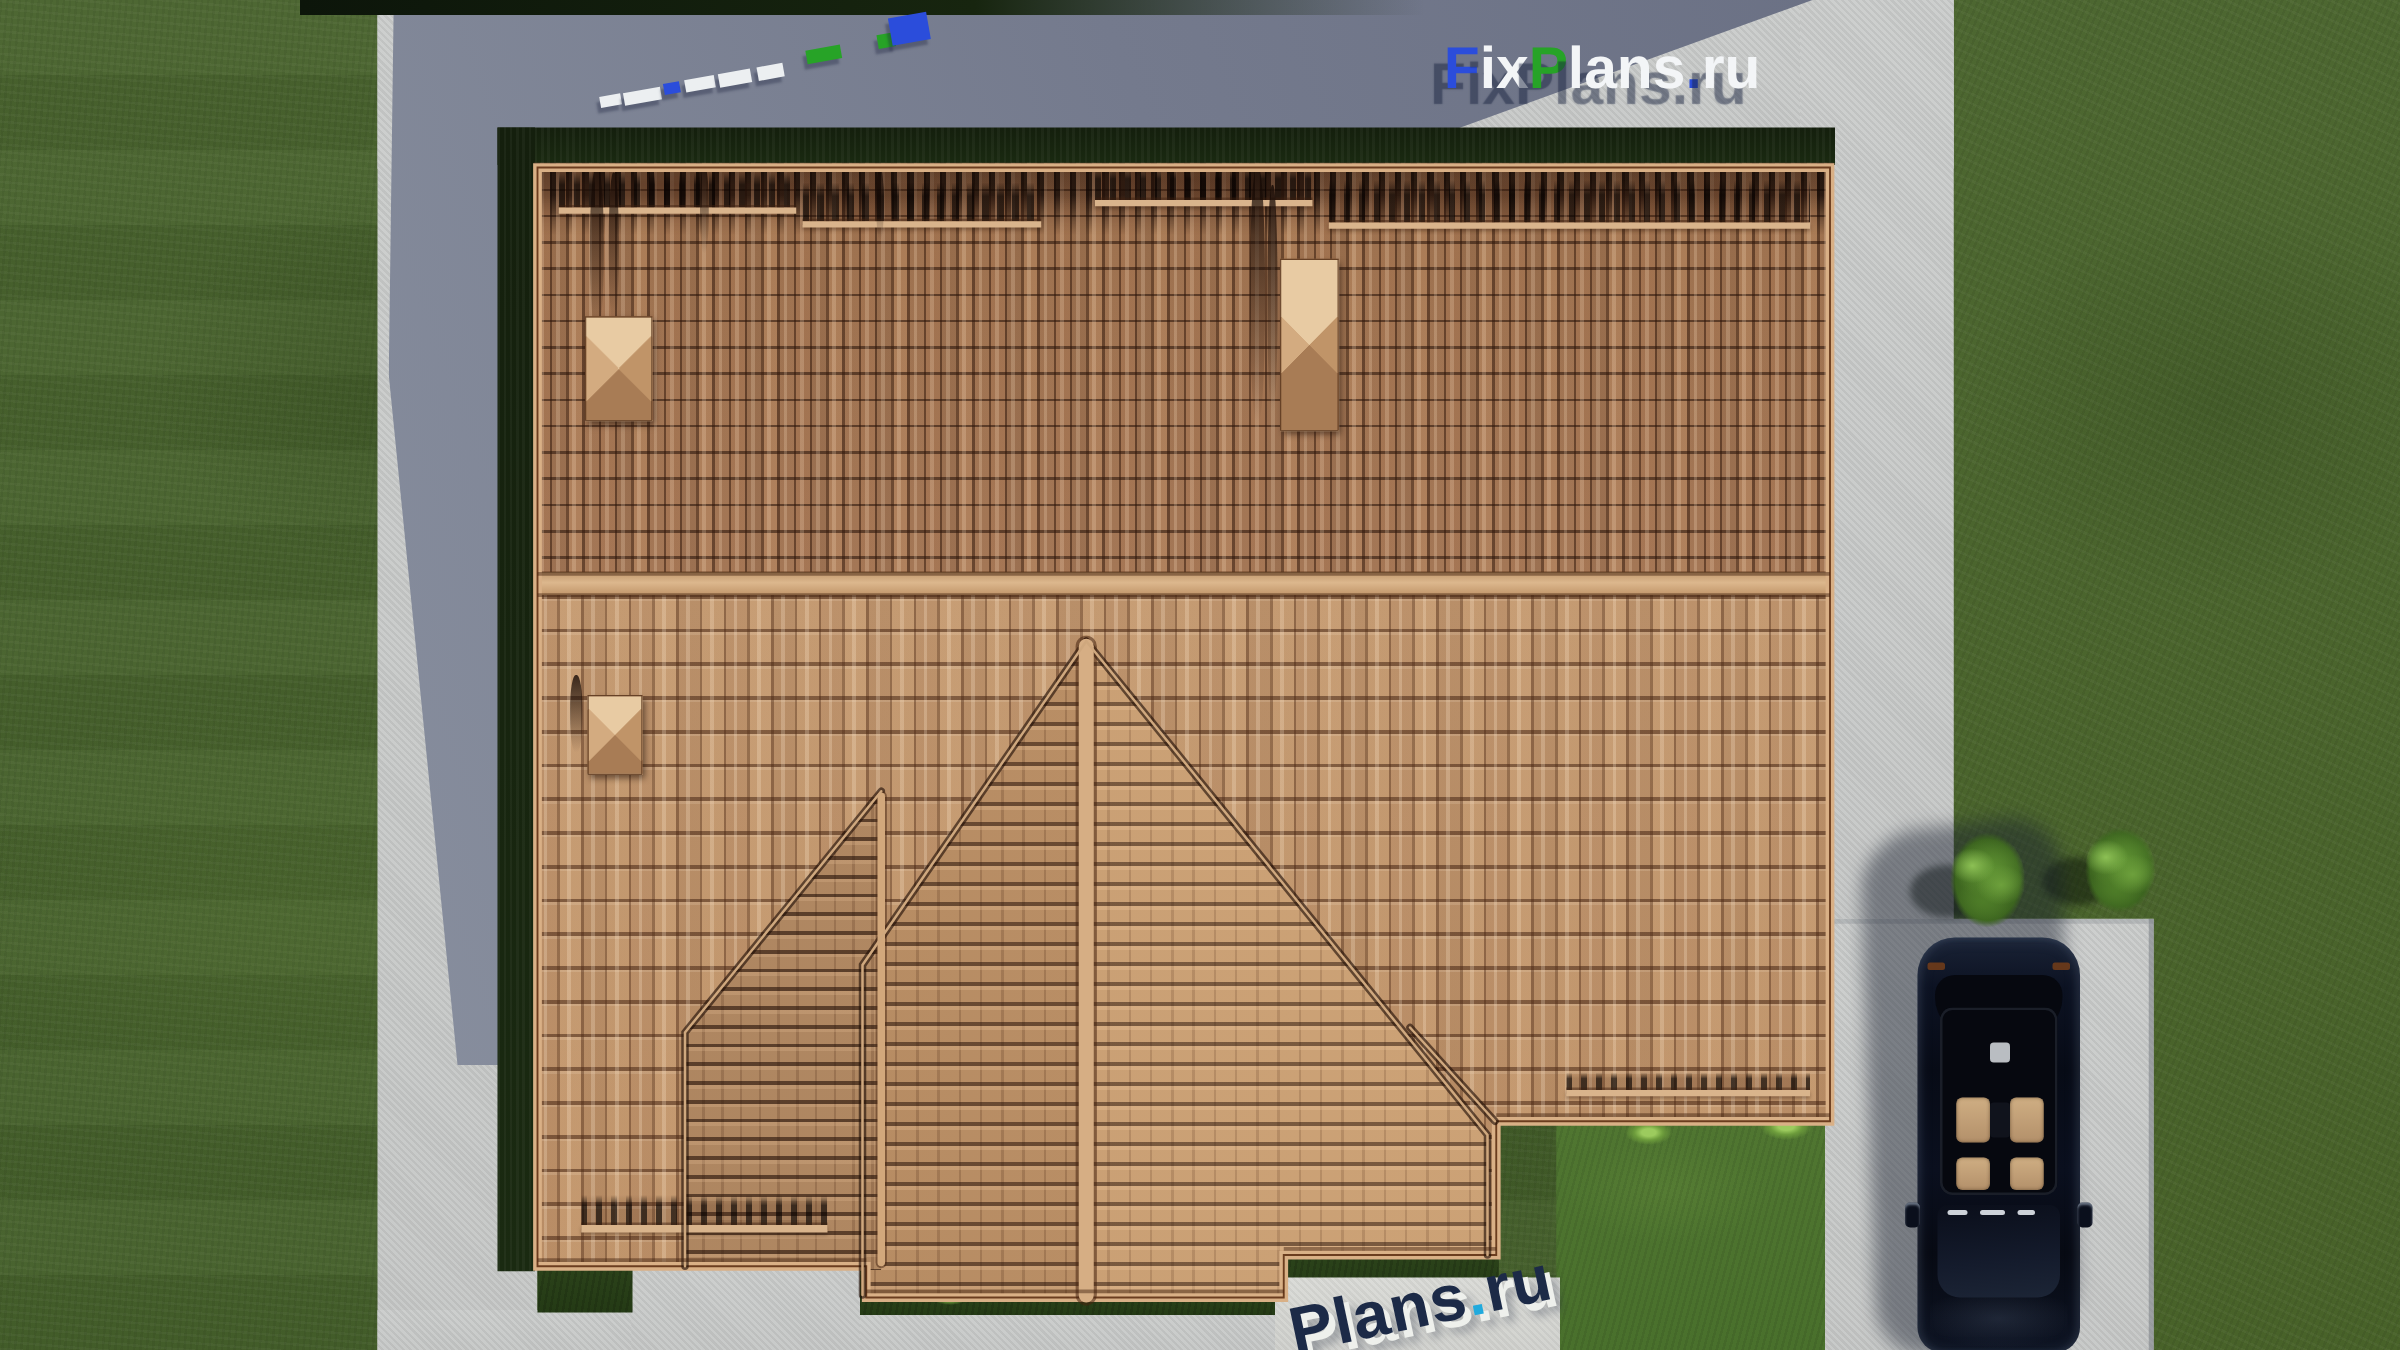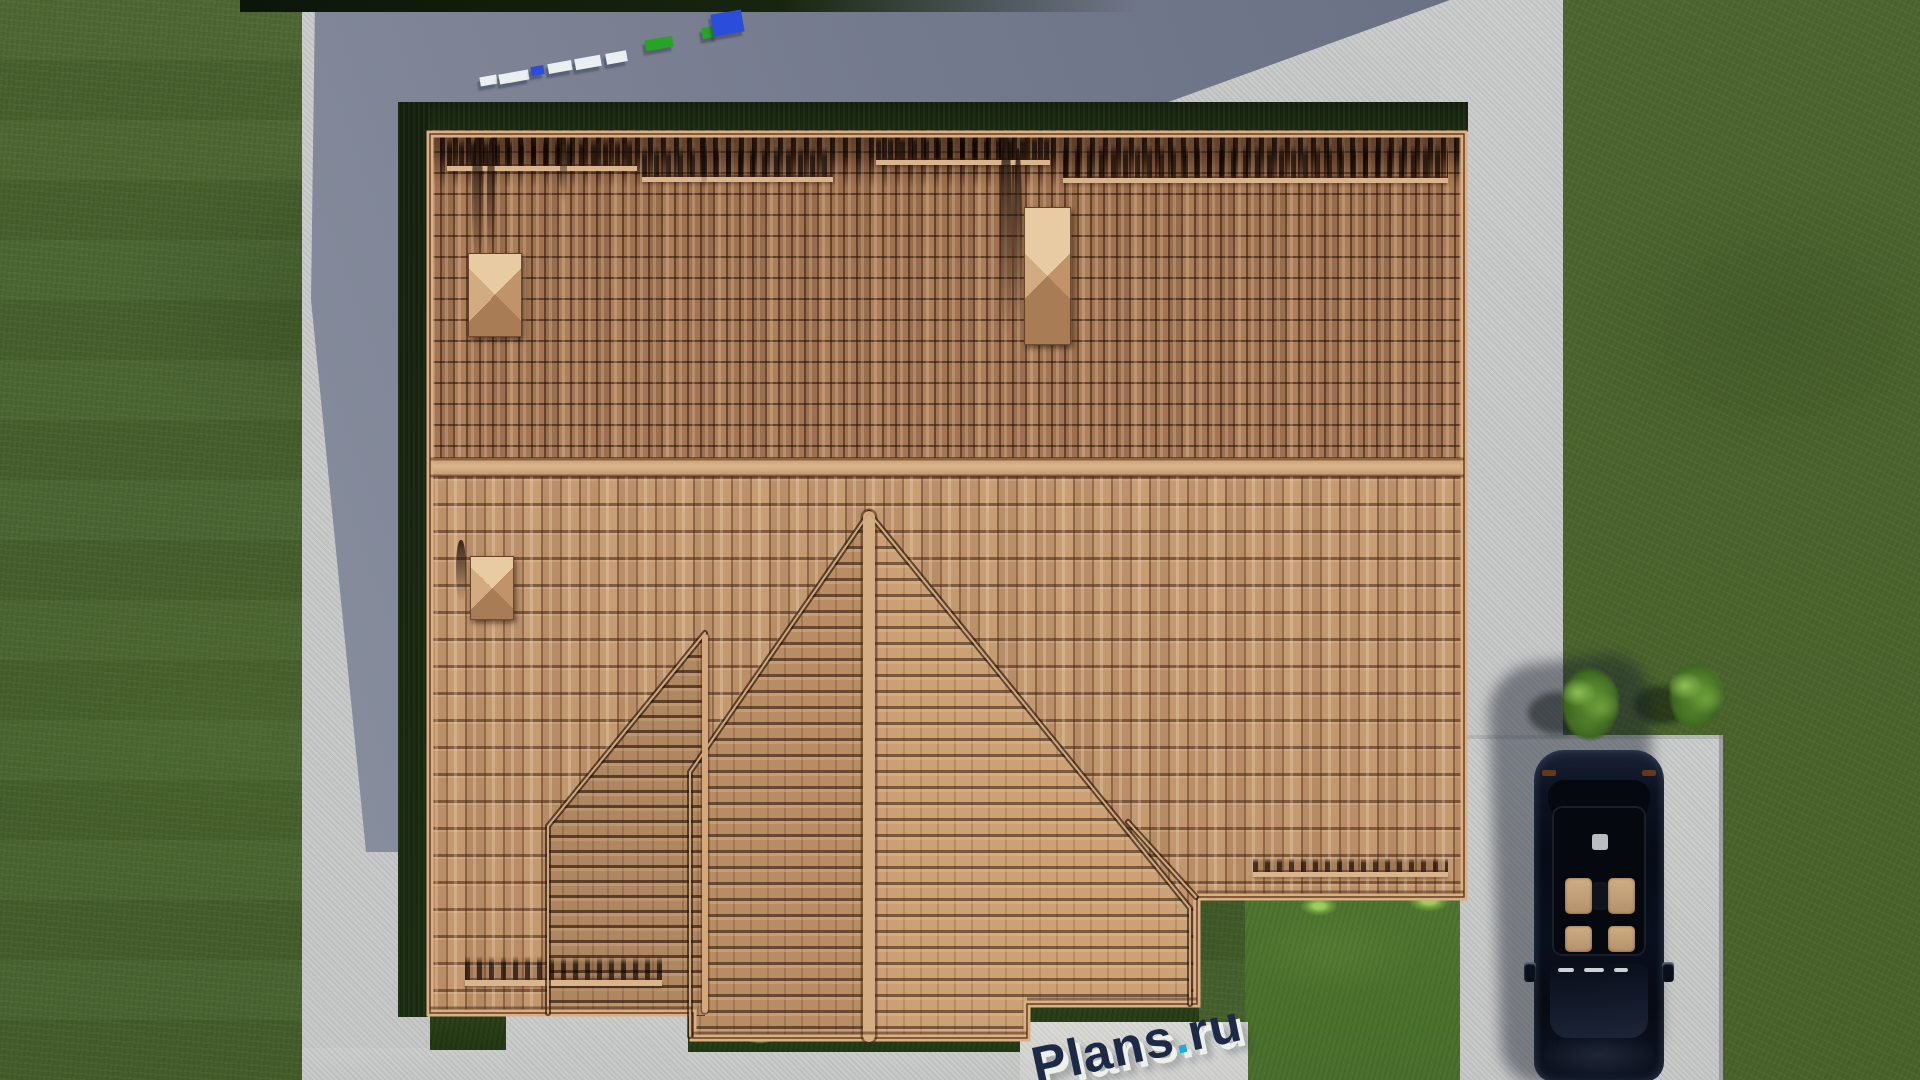--- a/index.html
+++ b/index.html
@@ -254,14 +254,17 @@
     <span class="pblock" style="left:499px;top:72px;width:30px;height:10px;background:#eceff1;"></span>
     <span class="pblock" style="left:531px;top:66px;width:13px;height:9px;background:#2b4ddb;"></span>
     <span class="pblock" style="left:548px;top:62px;width:24px;height:10px;background:#eceff1;"></span>
     <span class="pblock" style="left:575px;top:57px;width:26px;height:11px;background:#eceff1;"></span>
     <span class="pblock" style="left:606px;top:52px;width:21px;height:11px;background:#eceff1;"></span>
     <span class="pblock" style="left:645px;top:38px;width:28px;height:11px;background:#27a327;"></span>
     <span class="pblock" style="left:702px;top:27px;width:14px;height:11px;background:#27a327;"></span>
     <span class="pblock" style="left:712px;top:12px;width:31px;height:22px;background:#2b4ddb;"></span>
   </div>
 
+  <div class="abs logo">
+    <span style="color:#2b4ddb">F</span><span style="color:#f3f5f7">ix</span><span style="color:#27a327">P</span><span style="color:#f3f5f7">lans</span><span style="color:#2b4ddb">.</span><span style="color:#f3f5f7">ru</span>
+  </div>
 
 </div>
 
 </body></html>

